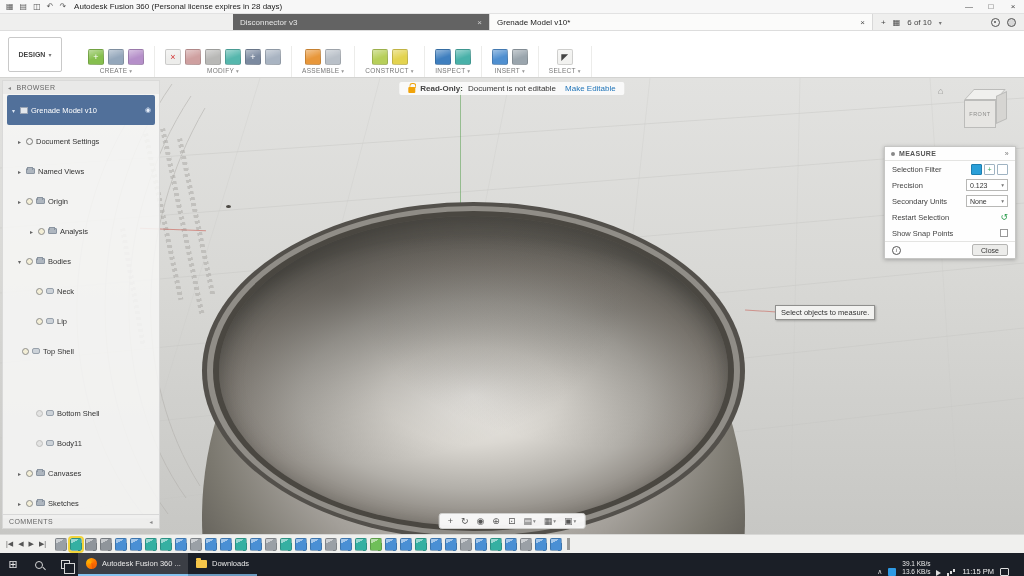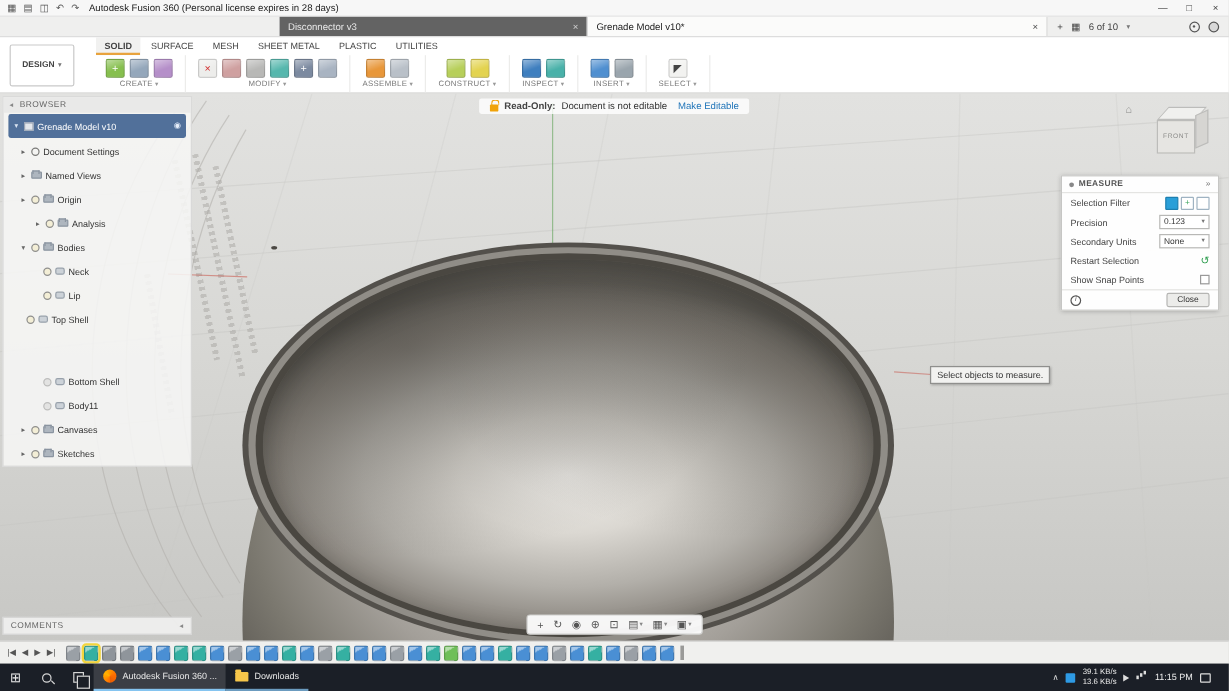--- a/index.html
+++ b/index.html
@@ -65,21 +65,21 @@
   #banner { position:absolute; left:50%; top:4px; transform:translateX(-50%); display:flex; align-items:center; gap:5px; background:rgba(255,255,255,.8); border-radius:2px; padding:2px 9px; font-size:8px; color:#333; white-space:nowrap; }
   .lock-css { width:7px; height:6px; background:#f0a30a; border-radius:1px; position:relative; margin-top:3px; }
   .lock-css::before { content:""; position:absolute; left:1px; top:-4px; width:5px; height:4px; border:1.3px solid #f0a30a; border-bottom:none; border-radius:3px 3px 0 0; }
   #banner .ro { font-weight:bold; color:#444; }
   #banner .act { color:#1f74b8; margin-left:4px; }
 
   
   #browser { position:absolute; left:2px; top:2px; width:158px; background:rgba(246,246,245,.88); border:1px solid rgba(200,200,200,.6); font-size:7.5px; color:#333; }
   #browser-head { height:13px; display:flex; align-items:center; gap:5px; padding:0 5px; background:rgba(232,232,231,.95); color:#666; font-size:7px; letter-spacing:.4px; }
   #browser-head .bh-arrow { font-size:6px; color:#888; }
-  .brow { height:20px; display:flex; align-items:center; gap:3px; white-space:nowrap; }
+  .brow { height:30px; display:flex; align-items:center; gap:3px; white-space:nowrap; }
   .brow-root { background:#51709a; color:#fff; border-radius:2px; margin:1px 4px; }
   .tarrow { width:7px; font-size:6px; color:#666; text-align:center; }
   .brow-root .tarrow { color:#dbe5f2; }
   .bulb { width:7px; height:7px; border-radius:50%; border:1px solid #8f8f8d; background:#f3eed6; flex:0 0 auto; }
   .bulb.off { background:#e3e3e2; border-color:#bdbdbc; }
   .ticon { flex:0 0 auto; position:relative; }
   .ticon.folder { width:9px; height:6px; background:#aeb6bf; border:1px solid #8a94a0; border-radius:1px; }
   .ticon.folder::before { content:""; position:absolute; left:0; top:-2px; width:4px; height:2px; background:#aeb6bf; border:1px solid #8a94a0; border-bottom:none; }
   .ticon.gear { width:7px; height:7px; border:1.4px solid #7a7a78; border-radius:50%; }
   .ticon.body { width:8px; height:6px; background:#ccd2d8; border:1px solid #98a1ab; border-radius:2px; }
@@ -138,21 +138,21 @@
   .search-css::after { content:""; position:absolute; left:6px; top:6px; width:4px; height:1.4px; background:#d5d5d5; transform:rotate(45deg); }
   .tview-css { width:9px; height:9px; border:1px solid #d5d5d5; position:relative; }
   .tview-css::after { content:""; position:absolute; left:2px; top:2px; width:9px; height:9px; border:1px solid #d5d5d5; background:#1b1f27; }
   .app-btn { display:flex; align-items:center; gap:5px; padding:0 8px; max-width:110px; font-size:7.5px; white-space:nowrap; overflow:hidden; border-bottom:2px solid #6b9bbf; }
   .app-btn.active { background:rgba(255,255,255,.14); border-bottom-color:#85c4f0;text-align:center; }
   .chrome-css { width:11px; height:11px; border-radius:50%; background:conic-gradient(from -60deg, #ea4335 0 120deg, #34a853 0 240deg, #fbbc05 0 360deg); position:relative; flex:0 0 auto; }
   .chrome-css::after { content:""; position:absolute; left:3px; top:3px; width:5px; height:5px; border-radius:50%; background:#4285f4; box-shadow:0 0 0 1px #fff; }
   .fusion-css { width:11px; height:11px; border-radius:50%; background:conic-gradient(from 180deg, #ff6d00, #ffb300, #ff6d00 70%, #e85d04); flex:0 0 auto; }
   .folder-css { width:11px; height:8px; background:#f6c64a; border-radius:1px; position:relative; flex:0 0 auto; }
   .folder-css::before { content:""; position:absolute; left:0; top:-2px; width:5px; height:2px; background:#f6c64a; border-radius:1px 1px 0 0; }
-  #tray { margin-left:auto; display:flex; align-items:center; gap:6px; padding-right:6px; }
+  #tray { margin-left:auto; display:flex; align-items:flex-end; gap:6px; padding-right:6px; }
   #tray .chev { font-size:7px; color:#ddd; }
   .tray-app { width:8px; height:8px; background:#2e9ae4; border-radius:1px; }
   #speeds { text-align:right; font-size:6.5px; line-height:1.2; color:#eaeaea; }
   .vol-css { width:0; height:0; border-top:3px solid transparent; border-bottom:3px solid transparent; border-left:5px solid #ddd; }
   .net-css { width:2px; height:3px; background:#ddd; box-shadow:3px -2px 0 0 #ddd, 6px -4px 0 0 #ddd; margin-right:7px; }
   #clock { font-size:7.5px; color:#f0f0f0; }
   .ac-css { width:9px; height:8px; border:1px solid #ddd; border-radius:1px; }
   #show-desktop { width:3px; border-left:1px solid rgba(255,255,255,.3); }
 </style>
 </head>
@@ -189,28 +189,20 @@
     <span class="spacer"></span>
     <span class="gear-css"></span>
     <span class="profile-css"></span>
   </div>
 </div>
 
 <div id="ribbon">
   <div id="workspace">
     <span>DESIGN</span>
     <span class="ws-caret">▾</span>
-  </div>
-  <div id="ribbon-tabs">
-    <span class="rtab active">SOLID</span>
-    <span class="rtab">SURFACE</span>
-    <span class="rtab">MESH</span>
-    <span class="rtab">SHEET METAL</span>
-    <span class="rtab">PLASTIC</span>
-    <span class="rtab">UTILITIES</span>
   </div>
   <div id="ribbon-groups">
       <div class="rgroup">
         <div class="ricons">
           <div class="ricon" style="background-color: rgb(134, 191, 78);">
             <span>+</span>
           </div>
           <div class="ricon" style="background-color: rgb(148, 167, 187);"></div>
           <div class="ricon" style="background-color: rgb(181, 143, 201);"></div>
         </div>

